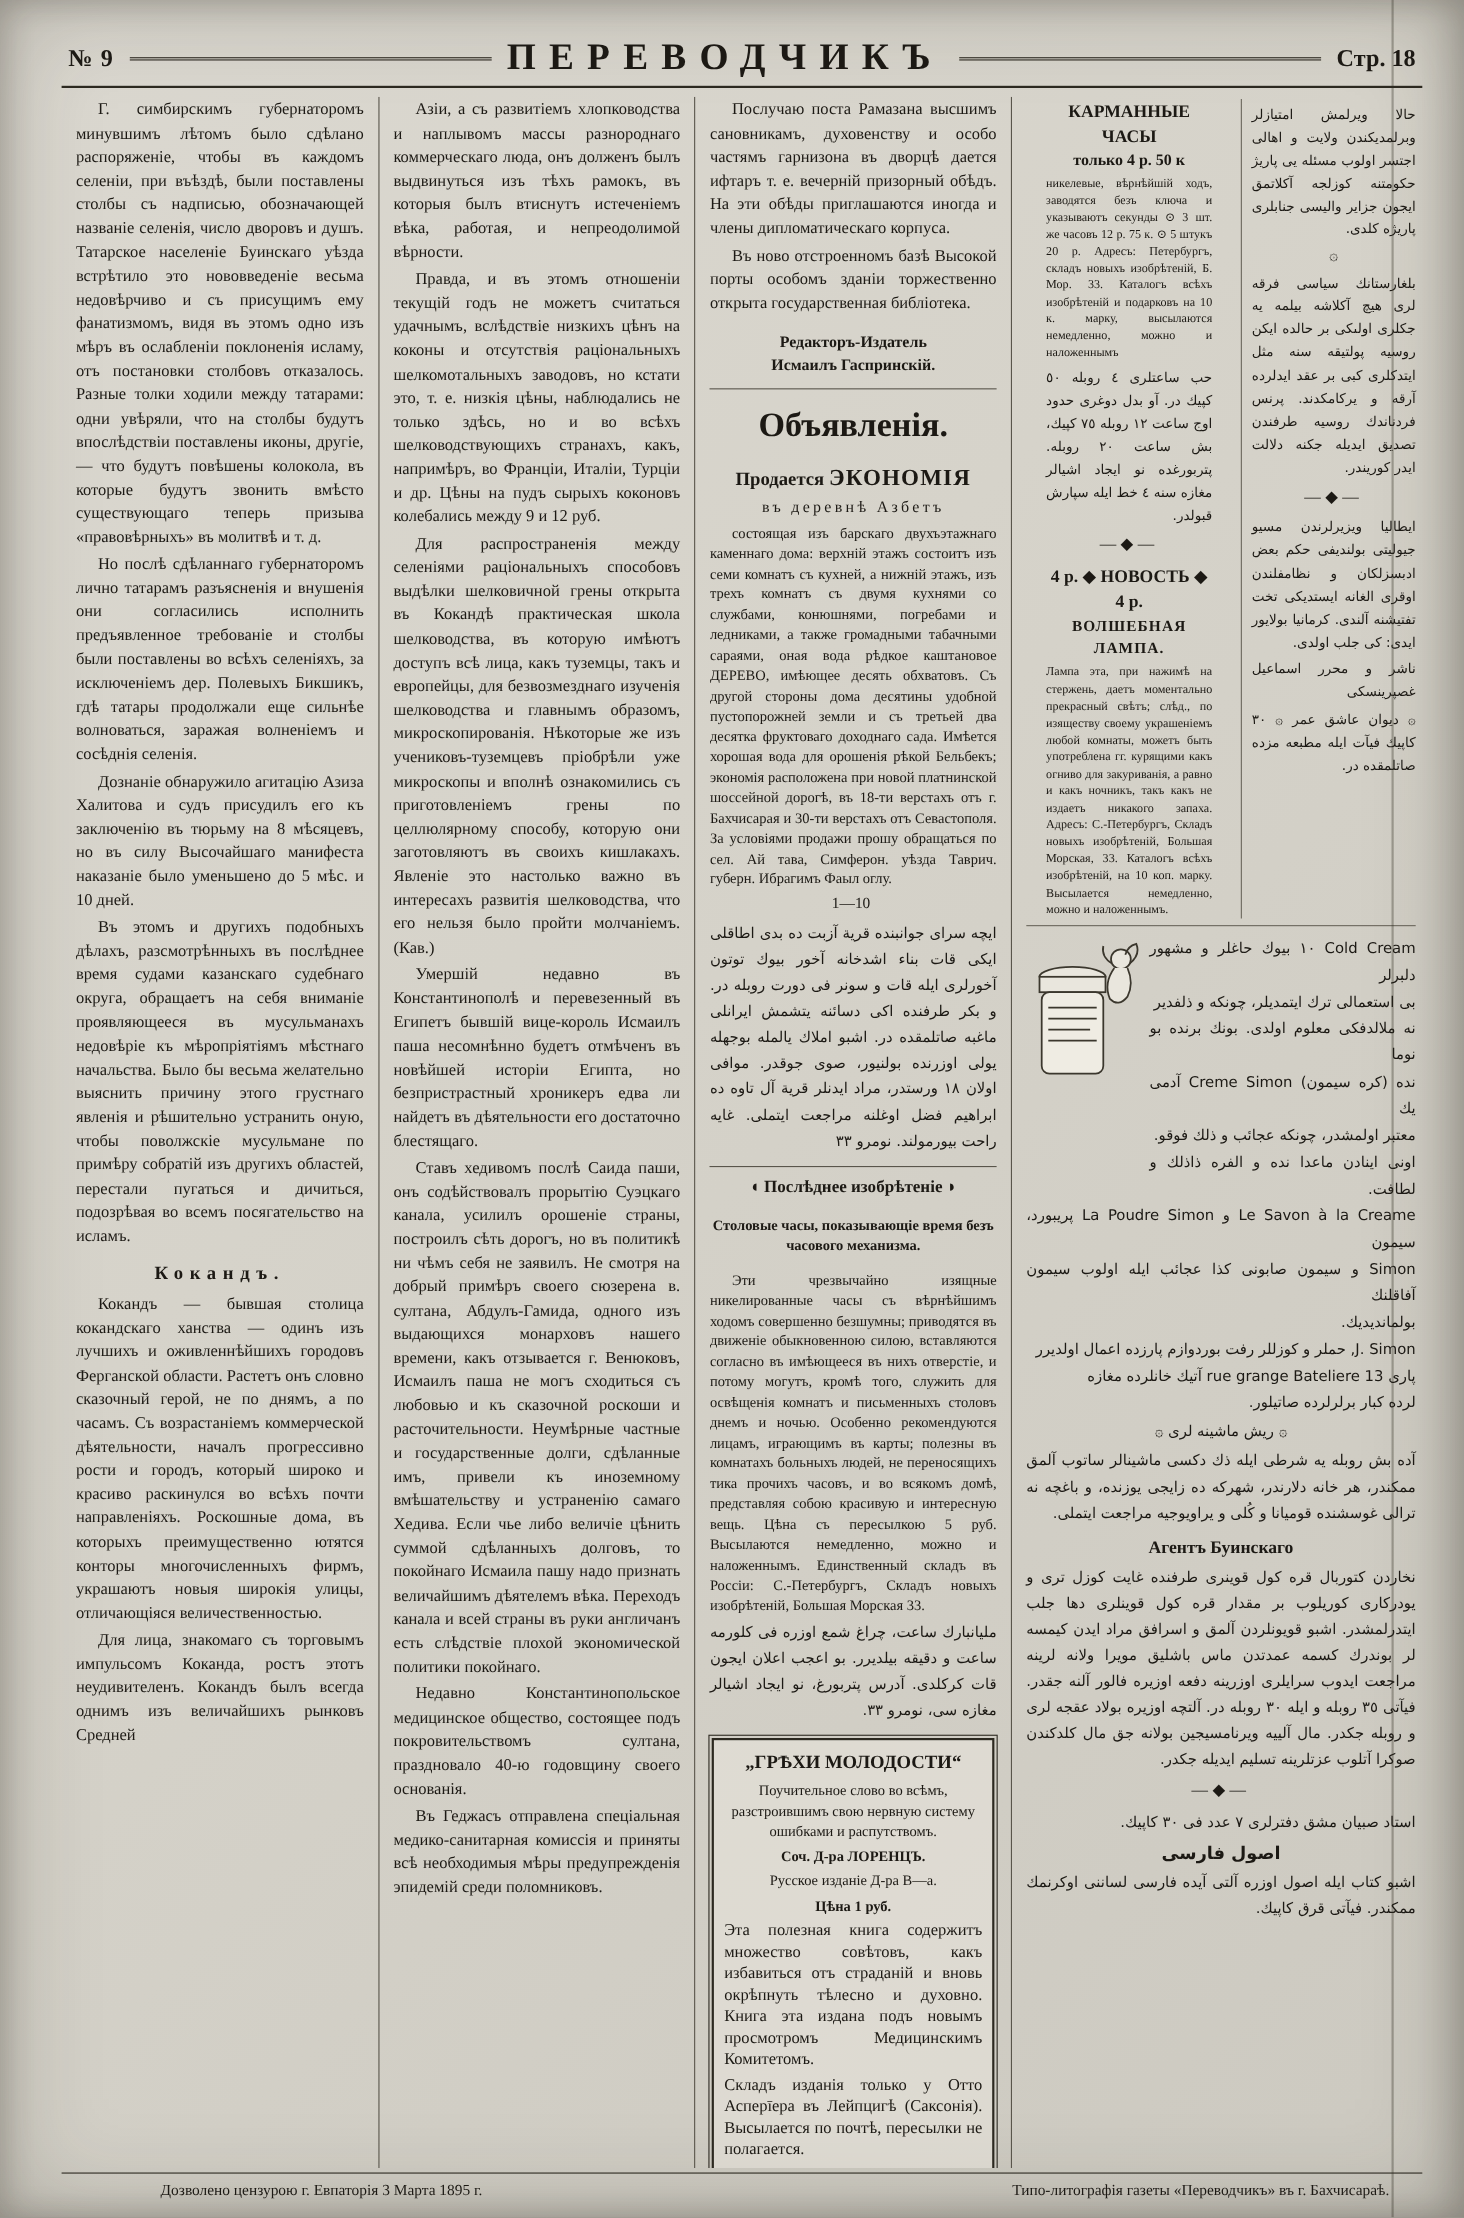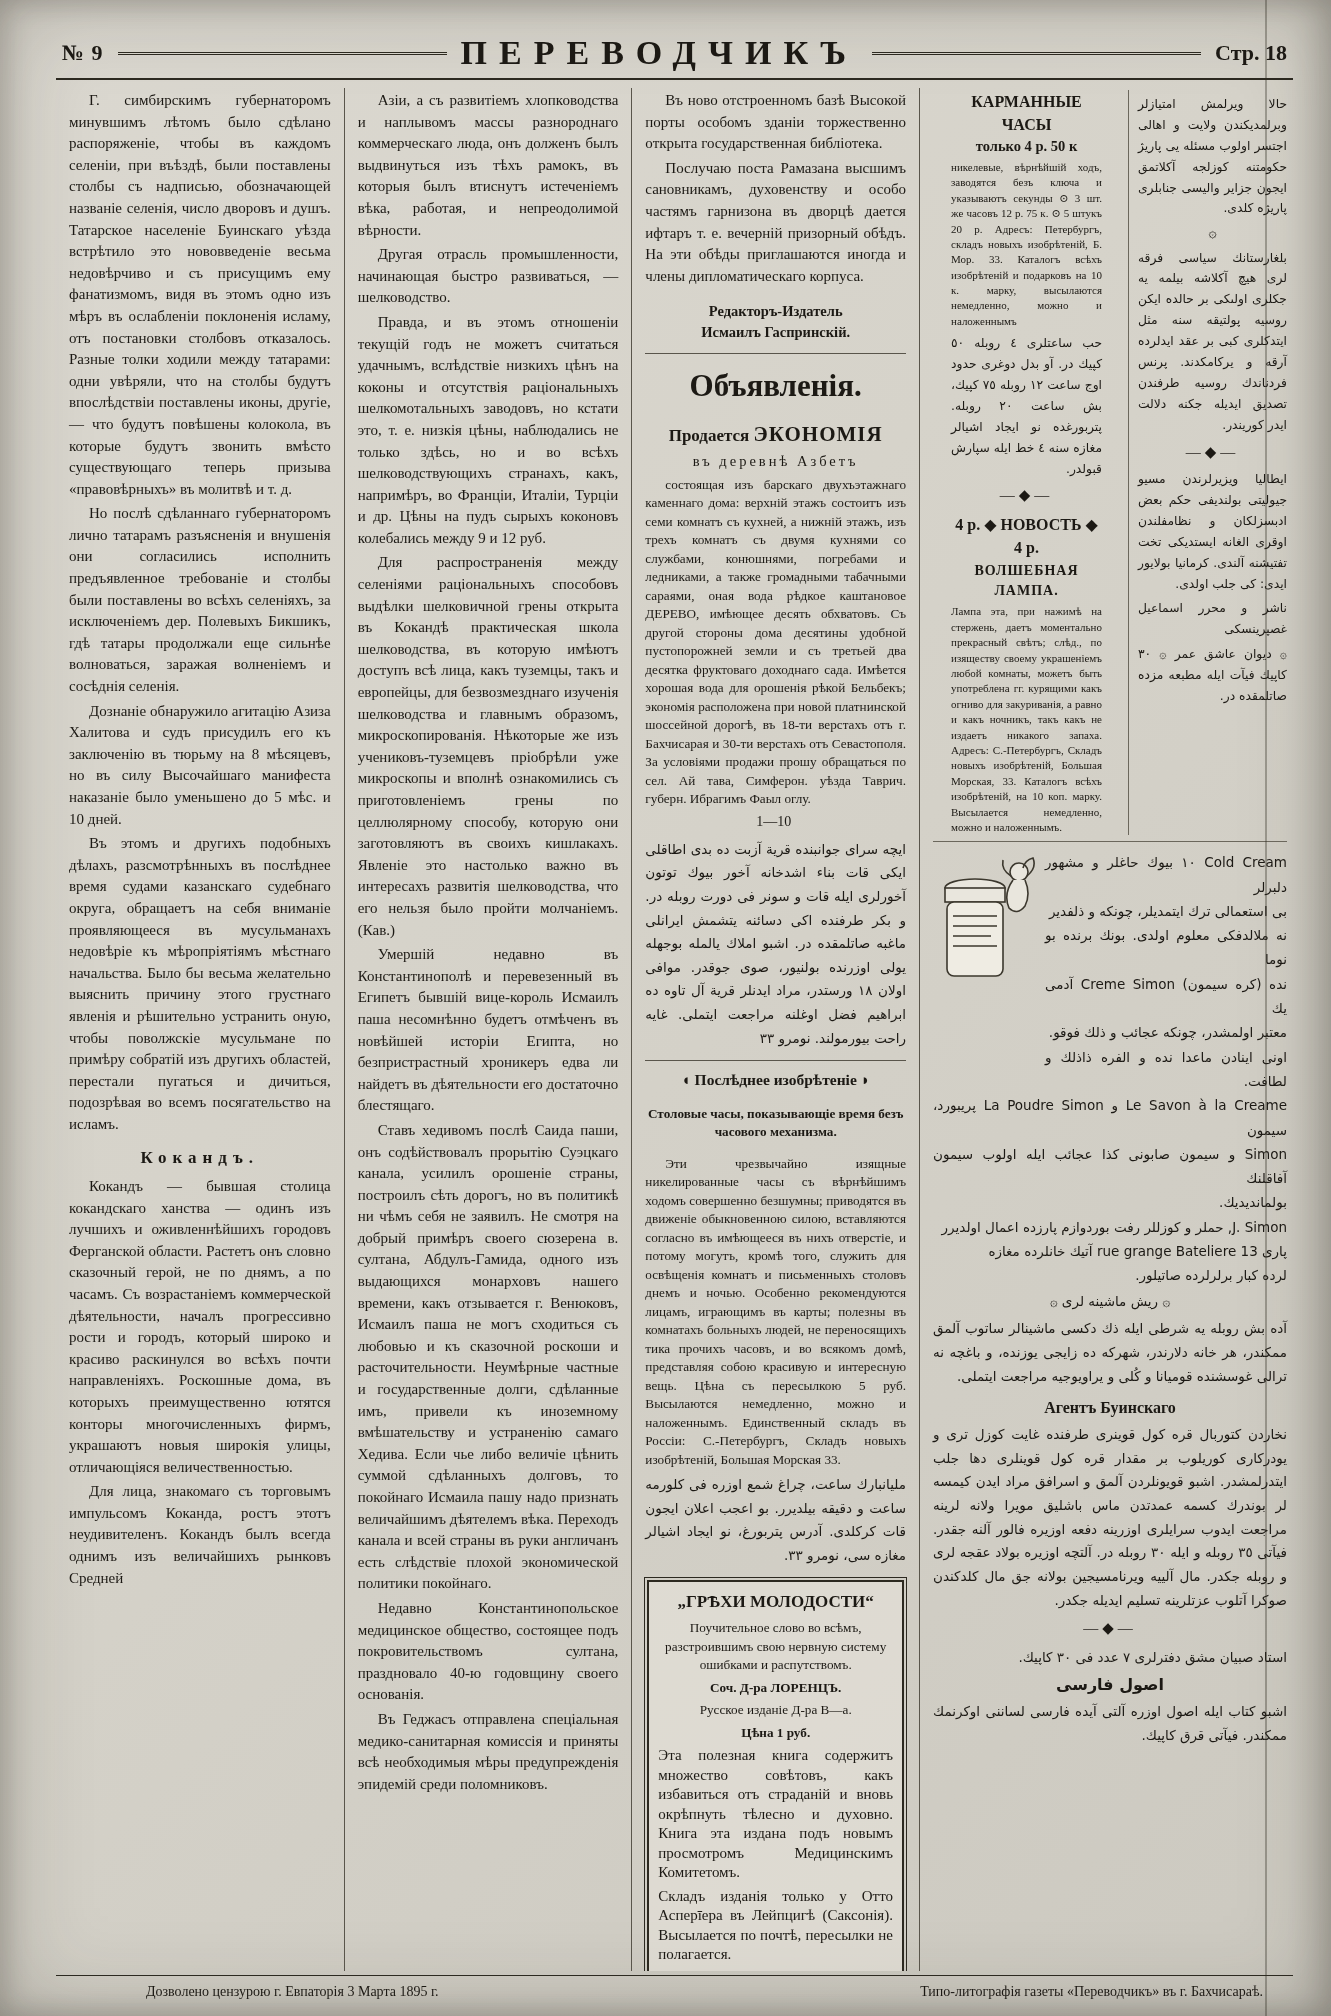--- a/index.html
+++ b/index.html
@@ -81,32 +81,31 @@
       <p class="para">Но послѣ сдѣланнаго губернаторомъ лично татарамъ разъясненія и внушенія они согласились исполнить предъявленное требованіе и столбы были поставлены во всѣхъ селеніяхъ, за исключеніемъ дер. Полевыхъ Бикшикъ, гдѣ татары продолжали еще сильнѣе волноваться, заражая волненіемъ и сосѣднія селенія.</p>
       <p class="para">Дознаніе обнаружило агитацію Азиза Халитова и судъ присудилъ его къ заключенію въ тюрьму на 8 мѣсяцевъ, но въ силу Высочайшаго манифеста наказаніе было уменьшено до 5 мѣс. и 10 дней.</p>
       <p class="para">Въ этомъ и другихъ подобныхъ дѣлахъ, разсмотрѣнныхъ въ послѣднее время судами казанскаго судебнаго округа, обращаетъ на себя вниманіе проявляющееся въ мусульманахъ недовѣріе къ мѣропріятіямъ мѣстнаго начальства. Было бы весьма желательно выяснить причину этого грустнаго явленія и рѣшительно устранить оную, чтобы поволжскіе мусульмане по примѣру собратій изъ другихъ областей, перестали пугаться и дичиться, подозрѣвая во всемъ посягательство на исламъ.</p>
       <h3 class="kokand">Кокандъ.</h3>
       <p class="para">Кокандъ — бывшая столица кокандскаго ханства — одинъ изъ лучшихъ и оживленнѣйшихъ городовъ Ферганской области. Растетъ онъ словно сказочный герой, не по днямъ, а по часамъ. Съ возрастаніемъ коммерческой дѣятельности, началъ прогрессивно рости и городъ, который широко и красиво раскинулся во всѣхъ почти направленіяхъ. Роскошные дома, въ которыхъ преимущественно ютятся конторы многочисленныхъ фирмъ, украшаютъ новыя широкія улицы, отличающіяся величественностью.</p>
       <p class="para">Для лица, знакомаго съ торговымъ импульсомъ Коканда, ростъ этотъ неудивителенъ. Кокандъ былъ всегда однимъ изъ величайшихъ рынковъ Средней</p>
     </section>
 
     <section class="col">
       <p class="para">Азіи, а съ развитіемъ хлопководства и наплывомъ массы разнороднаго коммерческаго люда, онъ долженъ былъ выдвинуться изъ тѣхъ рамокъ, въ которыя былъ втиснутъ истеченіемъ вѣка, работая, и непреодолимой вѣрности.</p>
-      <p class="para">Другая отрасль промышленности, начинающая быстро развиваться, — шелководство.</p>
       <p class="para">Правда, и въ этомъ отношеніи текущій годъ не можетъ считаться удачнымъ, вслѣдствіе низкихъ цѣнъ на коконы и отсутствія раціональныхъ шелкомотальныхъ заводовъ, но кстати это, т. е. низкія цѣны, наблюдались не только здѣсь, но и во всѣхъ шелководствующихъ странахъ, какъ, напримѣръ, во Франціи, Италіи, Турціи и др. Цѣны на пудъ сырыхъ коконовъ колебались между 9 и 12 руб.</p>
       <p class="para">Для распространенія между селеніями раціональныхъ способовъ выдѣлки шелковичной грены открыта въ Кокандѣ практическая школа шелководства, въ которую имѣютъ доступъ всѣ лица, какъ туземцы, такъ и европейцы, для безвозмезднаго изученія шелководства и главнымъ образомъ, микроскопированія. Нѣкоторые же изъ учениковъ-туземцевъ пріобрѣли уже микроскопы и вполнѣ ознакомились съ приготовленіемъ грены по целлюлярному способу, которую они заготовляютъ въ своихъ кишлакахъ. Явленіе это настолько важно въ интересахъ развитія шелководства, что его нельзя было пройти молчаніемъ. (Кав.)</p>
       <p class="para">Умершій недавно въ Константинополѣ и перевезенный въ Египетъ бывшій вице-король Исмаилъ паша несомнѣнно будетъ отмѣченъ въ новѣйшей исторіи Египта, но безпристрастный хроникеръ едва ли найдетъ въ дѣятельности его достаточно блестящаго.</p>
       <p class="para">Ставъ хедивомъ послѣ Саида паши, онъ содѣйствовалъ прорытію Суэцкаго канала, усилилъ орошеніе страны, построилъ сѣть дорогъ, но въ политикѣ ни чѣмъ себя не заявилъ. Не смотря на добрый примѣръ своего сюзерена в. султана, Абдулъ-Гамида, одного изъ выдающихся монарховъ нашего времени, какъ отзывается г. Венюковъ, Исмаилъ паша не могъ сходиться съ любовью и къ сказочной роскоши и расточительности. Неумѣрные частные и государственные долги, сдѣланные имъ, привели къ иноземному вмѣшательству и устраненію самаго Хедива. Если чье либо величіе цѣнить суммой сдѣланныхъ долговъ, то покойнаго Исмаила пашу надо признать величайшимъ дѣятелемъ вѣка. Переходъ канала и всей страны въ руки англичанъ есть слѣдствіе плохой экономической политики покойнаго.</p>
       <p class="para">Недавно Константинопольское медицинское общество, состоящее подъ покровительствомъ султана, праздновало 40-ю годовщину своего основанія.</p>
       <p class="para">Въ Геджасъ отправлена спеціальная медико-санитарная комиссія и приняты всѣ необходимыя мѣры предупрежденія эпидемій среди поломниковъ.</p>
     </section>
 
     <section class="col">
+      <p class="para">Послучаю поста Рамазана высшимъ сановникамъ, духовенству и особо частямъ гарнизона въ дворцѣ дается ифтаръ т. е. вечерній призорный обѣдъ. На эти обѣды приглашаются иногда и члены дипломатическаго корпуса.</p>
       <p class="para">Въ ново отстроенномъ базѣ Высокой порты особомъ зданіи торжественно открыта государственная библіотека.</p>
-      <p class="para">Послучаю поста Рамазана высшимъ сановникамъ, духовенству и особо частямъ гарнизона въ дворцѣ дается ифтаръ т. е. вечерній призорный обѣдъ. На эти обѣды приглашаются иногда и члены дипломатическаго корпуса.</p>
       <div class="editor">
         <p class="bold">Редакторъ-Издатель</p>
         <p class="bold">Исмаилъ Гаспринскій.</p>
       </div>
       <h1 class="ads-heading">Объявленія.</h1>
       <div>
         <h2 class="sale-title">
           <span>Продается</span>
           <span class="big">ЭКОНОМІЯ</span>
         </h2>

